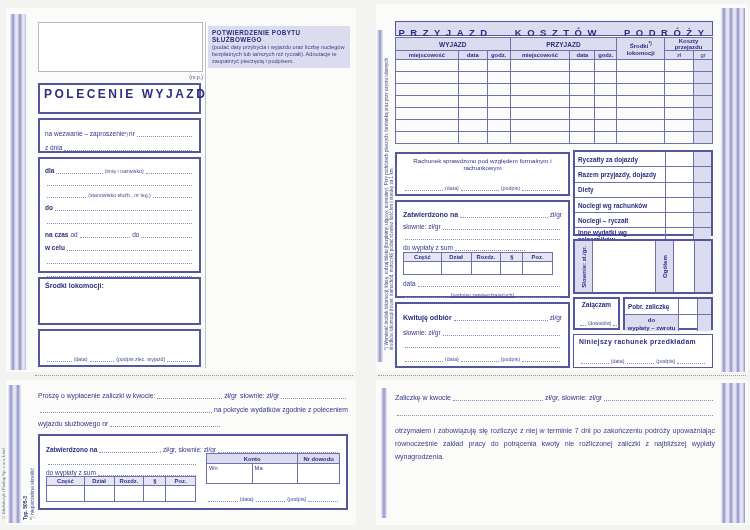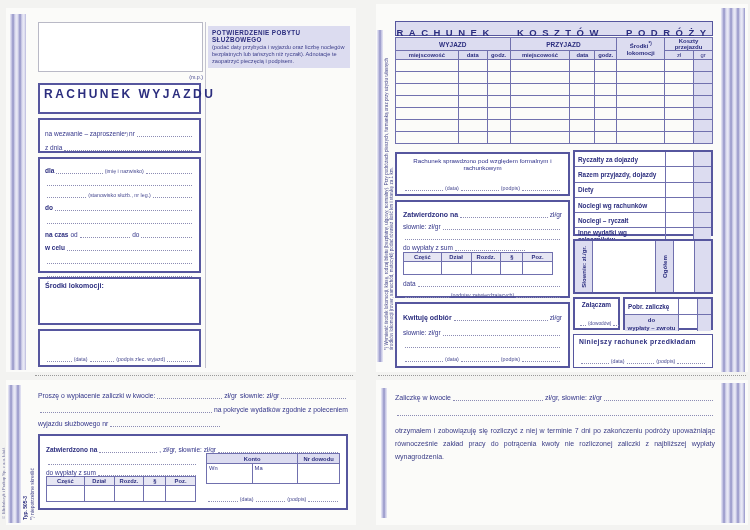--- a/index.html
+++ b/index.html
@@ -44,21 +44,21 @@
 
   <div class="perf" style="left:35px;top:375px;width:318px;"></div>
   <div class="perf" style="left:378px;top:375px;width:368px;"></div>
 
   <div class="divline" style="left:205px;top:22px;height:346px;"></div>
 
   <div class="thinbox" style="left:38px;top:22px;width:165px;height:50px;"></div>
   <div class="cap" style="position:absolute;left:150px;top:74px;width:53px;text-align:right;">(m.p.)</div>
 
   <div class="box" style="left:38px;top:83px;width:163px;height:31px;padding:2px 4px;">
-    <div style="font-size:12px;font-weight:bold;letter-spacing:2.5px;color:#2c2e7f;white-space:nowrap;">RACHUNEK WYJAZDU</div>
+    <div style="font-size:12px;font-weight:bold;letter-spacing:2.5px;color:#2c2e7f;white-space:nowrap;">POLECENIE WYJAZD</div>
   </div>
 
   <div class="box" style="left:38px;top:118px;width:163px;height:35px;padding:3px 5px;font-size:6.5px;">
     <div class="row" style="height:14px;">
       <span>na wezwanie – zaproszenie</span>
         <sup>*)</sup>
       <span style="margin-left:1px;">nr</span>
       <span class="dots"></span>
     </div>
     <div class="row" style="height:14px;">
@@ -121,21 +121,21 @@
       <span class="dots"></span>
     </div>
   </div>
 
   <div class="shadebox" style="left:208px;top:26px;width:142px;height:42px;padding:3px 4px;">
     <div style="font-size:6.3px;font-weight:bold;letter-spacing:0.4px;color:#2c2e7f;">POTWIERDZENIE POBYTU SŁUŻBOWEGO</div>
     <div style="font-size:5.6px;line-height:7px;margin-top:1px;color:#3c3e8a;">(podać daty przybycia i wyjazdu oraz liczbę noclegów bezpłatnych lub tańszych niż ryczałt). Adnotacje te zaopatrzyć pieczęcią i podpisem.</div>
   </div>
 
   <div class="shadebox" style="left:395px;top:21px;width:318px;height:15px;border:1px solid #56569e;text-align:center;">
-    <span style="font-size:9.5px;font-weight:bold;letter-spacing:5.5px;word-spacing:14px;color:#2c2e7f;line-height:14px;">RACHUNEK KOSZTÓW PODRÓŻY</span>
+    <span style="font-size:9.5px;font-weight:bold;letter-spacing:5.5px;word-spacing:14px;color:#2c2e7f;line-height:14px;">PRZYJAZD KOSZTÓW PODRÓŻY</span>
   </div>
 
   <table class="tt" style="left:395px;top:37px;width:318px;font-size:6px;text-align:center;">
     <colgroup>
       <col style="width:63px">
         <col style="width:29px">
         <col style="width:23px">
       <col style="width:60px">
         <col style="width:25px">
         <col style="width:22px">

